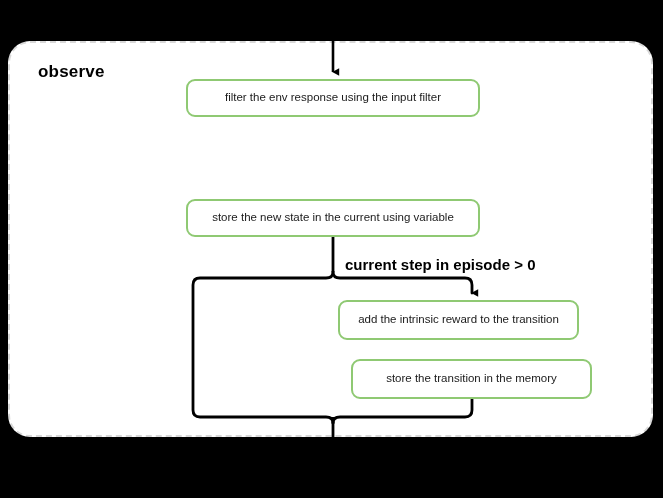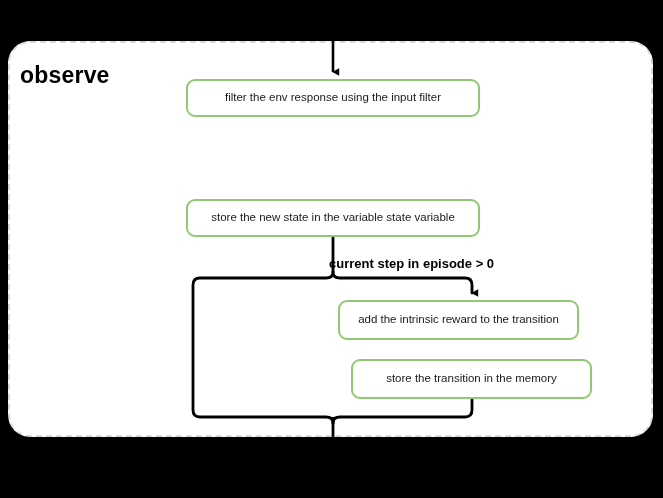--- a/index.html
+++ b/index.html
@@ -30,23 +30,23 @@
     width: 645px;
     height: 396px;
     background: #ffffff;
     border: 2px dashed #d9d9d9;
     border-radius: 22px;
     box-sizing: border-box;
   }
 
   .group-title {
     position: absolute;
-    left: 20px;
+    left: 38px;
     top: 62px;
-    font-size: 23px;
+    font-size: 17px;
     font-weight: bold;
     color: #000000;
     letter-spacing: 0.2px;
     white-space: nowrap;
   }
 
   
   .node {
     position: absolute;
     box-sizing: border-box;
@@ -65,23 +65,23 @@
 
   #node-filter      { left: 186px; top: 79px;  width: 294px; height: 38px; }
   #node-transition  { left: 186px; top: 132px; width: 294px; height: 43px; }
   #node-store-state { left: 186px; top: 199px; width: 294px; height: 38px; }
   #node-intrinsic   { left: 338px; top: 300px; width: 241px; height: 40px; }
   #node-store-mem   { left: 351px; top: 359px; width: 241px; height: 40px; }
 
   
   .edge-label {
     position: absolute;
-    left: 329px;
+    left: 345px;
     top: 256px;
-    font-size: 13px;
+    font-size: 15px;
     font-weight: bold;
     color: #000000;
     white-space: nowrap;
   }
 
   #edges {
     position: absolute;
     left: 0; top: 0;
     width: 663px;
     height: 498px;
@@ -114,21 +114,21 @@
     <path d="M 333 272 Q 333 278 340 278 L 465 278 Q 472 278 472 285 L 472 293" stroke="#000000" stroke-width="2.8" fill="none" stroke-linecap="round" stroke-linejoin="round" marker-end="url(#arrowhead)"></path>
 
     <path d="M 472 399 L 472 410 Q 472 417 465 417 L 340 417 Q 333 417 333 423" stroke="#000000" stroke-width="2.8" fill="none" stroke-linecap="round" stroke-linejoin="round"></path>
 
     <path d="M 333 417 L 333 446" stroke="#000000" stroke-width="2.8" fill="none"></path>
   </svg>
 
   <div class="node" id="node-filter">filter the env response using the input filter</div>
 
 
-  <div class="node" id="node-store-state">store the new state in the variable state variable</div>
+  <div class="node" id="node-store-state">store the new state in the current using variable</div>
 
   <div class="edge-label">current step in episode &gt; 0</div>
 
   <div class="node" id="node-intrinsic">add the intrinsic reward to the transition</div>
 
   <div class="node" id="node-store-mem">store the transition in the memory</div>
 
 </div>
 
 </body></html>

